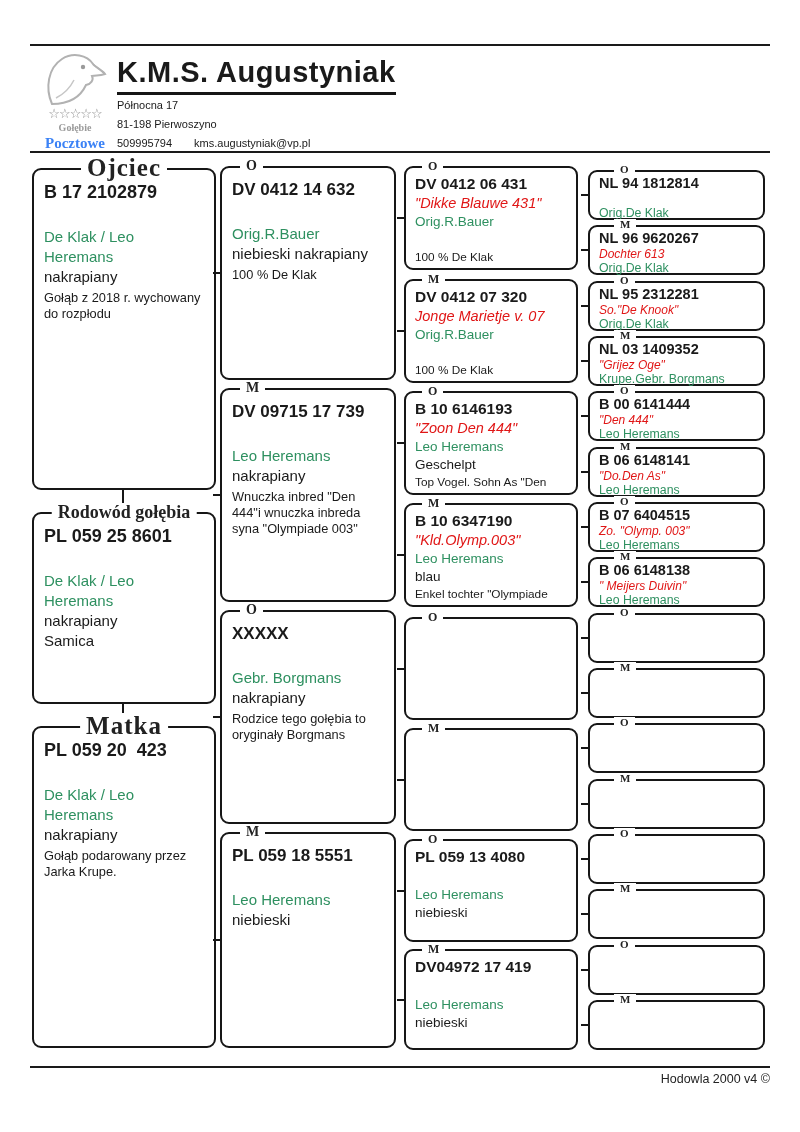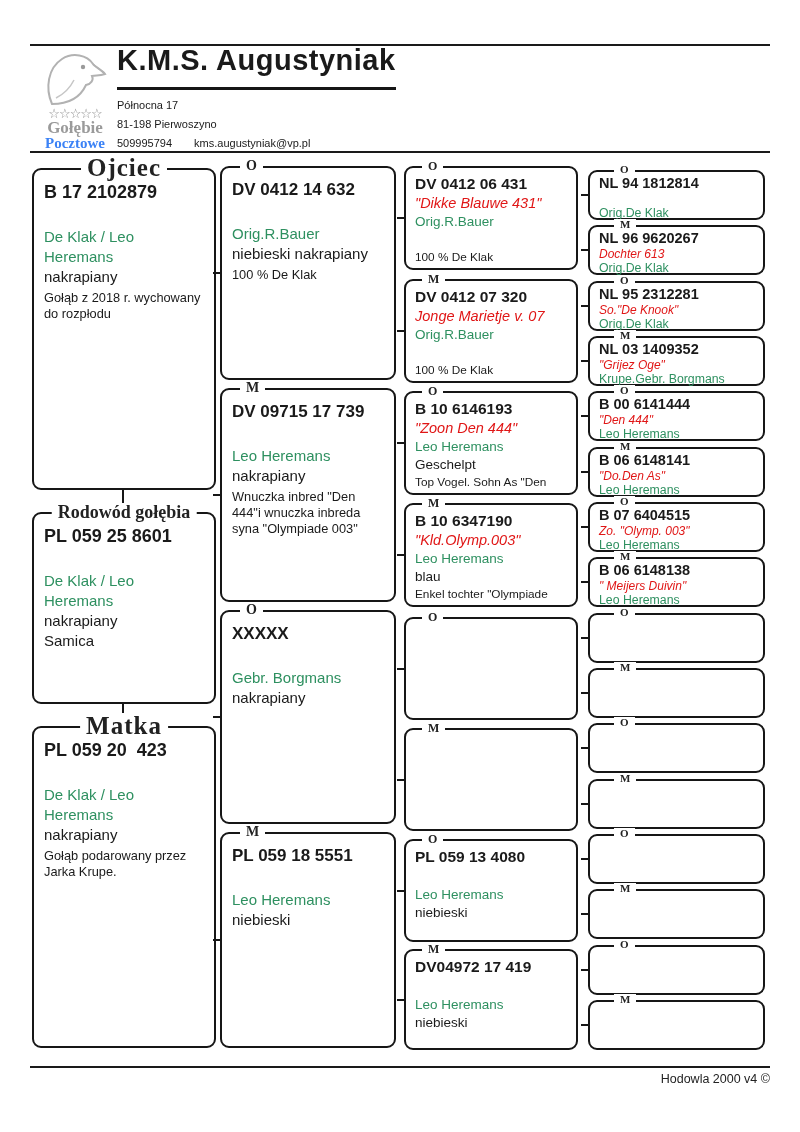--- a/index.html
+++ b/index.html
@@ -2,24 +2,24 @@
 <html><head>
 <meta charset="utf-8">
 <style>
   html,body{margin:0;padding:0;background:#e8e8e8}
   .page{position:relative;width:800px;height:1132px;margin:0 auto;background:#ffffff;
         font-family:"Liberation Sans",sans-serif;color:#1a1a1a;overflow:hidden}
   .hr{position:absolute;left:30px;width:740px;height:2px;background:#1a1a1a}
   
   .logo{position:absolute;left:34px;top:52px;width:82px;text-align:center}
   .logo .stars{font-size:13px;letter-spacing:-1px;color:#8d8d8d;line-height:12px;margin-top:-2px}
-  .logo .lg1{font-family:"Liberation Serif",serif;font-weight:700;font-size:17px;color:#9a9a9a;line-height:15px}
+  .logo .lg1{font-family:"Liberation Serif",serif;font-weight:700;font-size:10px;color:#9a9a9a;line-height:15px}
   .logo .lg2{font-family:"Liberation Serif",serif;font-weight:700;font-size:15px;color:#3b82f6;line-height:16px}
-  .title{position:absolute;left:117px;top:44px;font-size:29px;font-weight:700;
-         border-bottom:3px solid #161616;padding-bottom:10px;letter-spacing:.5px}
+  .title{position:absolute;left:117px;top:56px;font-size:29px;font-weight:700;
+         border-bottom:3px solid #161616;padding-bottom:3px;letter-spacing:.5px}
   .addr{position:absolute;left:117px;font-size:11px;line-height:19px}
   .contact{display:flex;gap:22px}
   
   .box{position:absolute;border:2px solid #161616;border-radius:9px;background:#fff;box-sizing:border-box}
   .tick::before{content:"";position:absolute;left:-9px;top:50%;margin-top:-1px;width:8px;height:2px;background:#161616}
   .box-label{position:absolute;background:#fff;padding:0 6px;font-family:"Liberation Serif",serif;
              font-weight:700;line-height:1;white-space:nowrap;color:#222}
   .label-center{left:50%;transform:translateX(-50%)}
   .t-big{font-size:25px;top:-15px;letter-spacing:1px}
   .t-mid{font-size:18px;top:-11px}
@@ -118,20 +118,21 @@
     <div class="green s12">Leo Heremans</div>
     <div class="c12">nakrapiany</div>
     <div class="n12">Wnuczka inbred "Den 444"i wnuczka inbreda syna "Olympiade 003"</div>
   </section>
 
   <section class="box tick pad2" style="left:220px;top:610px;width:176px;height:214px">
     <span class="box-label om2">O</span>
     <div class="ring r2">XXXXX</div>
     <div class="green s12">Gebr. Borgmans</div>
     <div class="c12">nakrapiany</div>
+    <div class="n12">Rodzice tego gołębia to oryginały Borgmans</div>
   </section>
 
   <section class="box tick pad2" style="left:220px;top:832px;width:176px;height:216px">
     <span class="box-label om2">M</span>
     <div class="ring r2">PL 059 18 5551</div>
     <div class="green s12">Leo Heremans</div>
     <div class="c12">niebieski</div>
   </section>
 
   <section class="box tick pad3" style="left:404px;top:166px;width:174px;height:104px">

